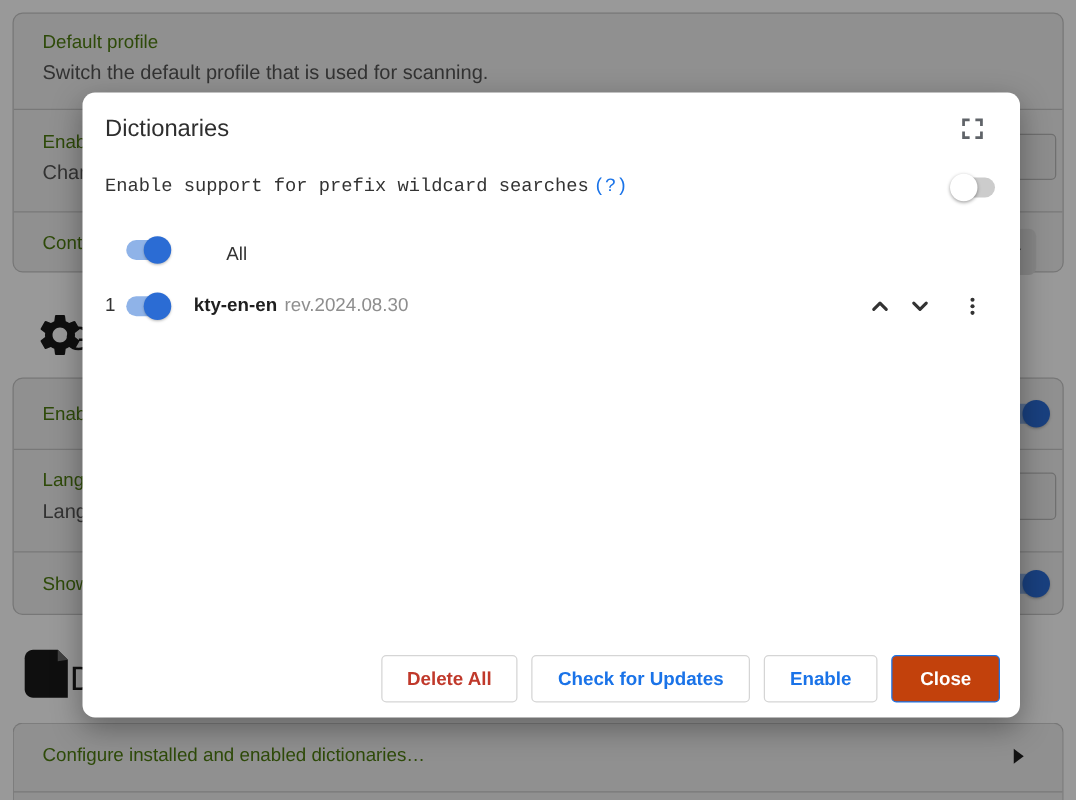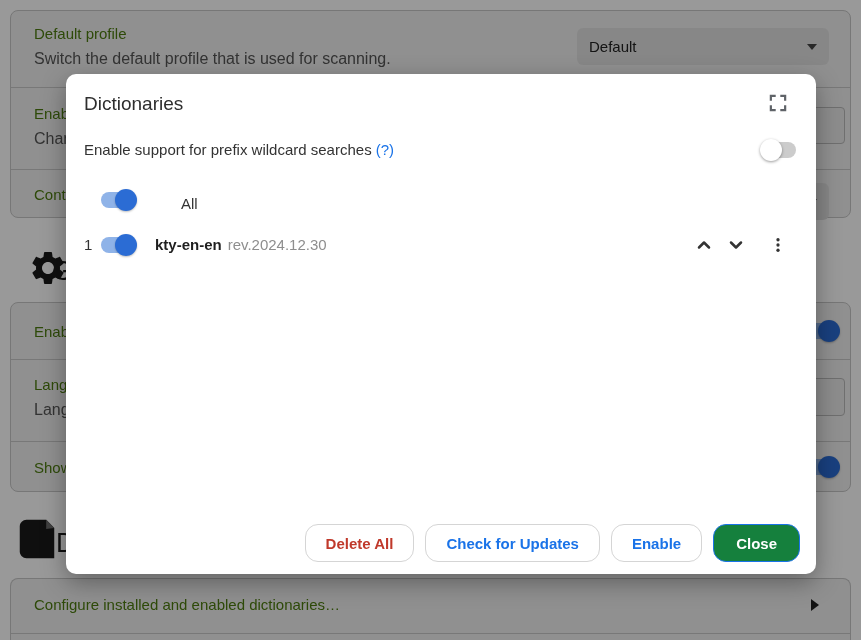--- a/index.html
+++ b/index.html
@@ -58,39 +58,35 @@
   .dict-name  { font-weight:bold; color:#1f1f1f; }
   .dict-rev   { color:#8e8e8e; margin-left:6px; }
 
   .dict-controls { position:absolute; right:26px; top:159px; height:24px; display:flex; align-items:center; }
   .icon-btn { width:24px; height:24px; background:none; border:none; cursor:pointer; padding:0;
               display:flex; align-items:center; justify-content:center; }
   .gap8  { margin-left:8px; }
   .gap18 { margin-left:18px; }
 
   .modal-footer { position:absolute; right:16px; bottom:12px; display:flex; gap:11px; }
-  .btn { height:38px; padding:0 20px; border-radius:13px; border:1px solid #d5d5d5; background:#fff;
+  .btn { height:38px; padding:0 20px; border-radius:4px; border:1px solid #d5d5d5; background:#fff;
          font-family:"Liberation Sans", sans-serif; font-size:15px; font-weight:bold; cursor:pointer;
          display:flex; align-items:center; }
   .btn-danger { color:#c0392b; }
   .btn-blue   { color:#1a73e8; }
-  .btn-primary { background:#15803d; border-color:#1a73e8; color:#fff; padding:0 22px; }
+  .btn-primary { background:#c2410c; border-color:#1a73e8; color:#fff; padding:0 22px; }
 </style>
 </head>
 <body>
 
 <div class="page">
 
   <div class="panel p1">
     <div class="row-title" style="left:23px; top:14px;">Default profile</div>
     <div class="row-sub" style="left:23px; top:39px;">Switch the default profile that is used for scanning.</div>
-    <div class="select sel-default">
-      <span>Default</span>
-      <span class="caret"></span>
-    </div>
     <div class="divider" style="top:76px;"></div>
     <div class="row-title" style="left:23px; top:94px;">Enable</div>
     <div class="row-sub" style="left:23px; top:119px;">Chan</div>
     <div class="textbox tb1"></div>
     <div class="divider" style="top:158px;"></div>
     <div class="row-title" style="left:23px; top:175px;">Cont</div>
     <div class="select sel-cont">
       <span class="caret"></span>
     </div>
   </div>
@@ -135,38 +131,38 @@
   <div class="overlay"></div>
 
   <div class="modal">
     <div class="modal-title">Dictionaries</div>
     <button class="fs-btn">
       <svg width="22" height="22" viewBox="0 0 24 24" fill="#5f6368">
         <path d="M3 3h6.5v2.4H5.4v4.1H3zM14.5 3H21v6.5h-2.4V5.4h-4.1zM3 14.5h2.4v4.1h4.1V21H3zM18.6 14.5H21V21h-6.5v-2.4h4.1z"></path>
       </svg>
     </button>
 
-    <div class="m-row-text" style="left:18px; top:64px;">
+    <div class="m-row-text" style="left:18px; top:64px;font-family:Liberation Mono, monospace;">
       <span>Enable support for prefix wildcard searches</span><a class="help-link" href="#">(?)</a>
     </div>
     <div class="switch" style="right:20px; top:68px;">
       <span class="knob"></span>
     </div>
 
     <div class="switch on" style="left:35px; top:118px;">
       <span class="knob"></span>
     </div>
     <div class="m-row-text" style="left:87px; top:118px;margin-left:28px;">All</div>
 
     <div class="dict-index">1</div>
     <div class="switch on" style="left:35px; top:163px;">
       <span class="knob"></span>
     </div>
     <div class="m-row-text" style="left:89px; top:159px;">
-      <span class="dict-name">kty-en-en</span><span class="dict-rev">rev.2024.12.30</span>
+      <span class="dict-name">kty-en-en</span><span class="dict-rev">rev.2024.08.30</span>
     </div>
     <div class="dict-controls">
       <button class="icon-btn">
         <svg width="20" height="20" viewBox="0 0 24 24">
           <path d="M6 15l6-6 6 6" fill="none" stroke="#333" stroke-width="3" stroke-linejoin="round" stroke-linecap="round"></path>
         </svg>
       </button>
       <button class="icon-btn gap8">
         <svg width="20" height="20" viewBox="0 0 24 24">
           <path d="M6 9l6 6 6-6" fill="none" stroke="#333" stroke-width="3" stroke-linejoin="round" stroke-linecap="round"></path>

